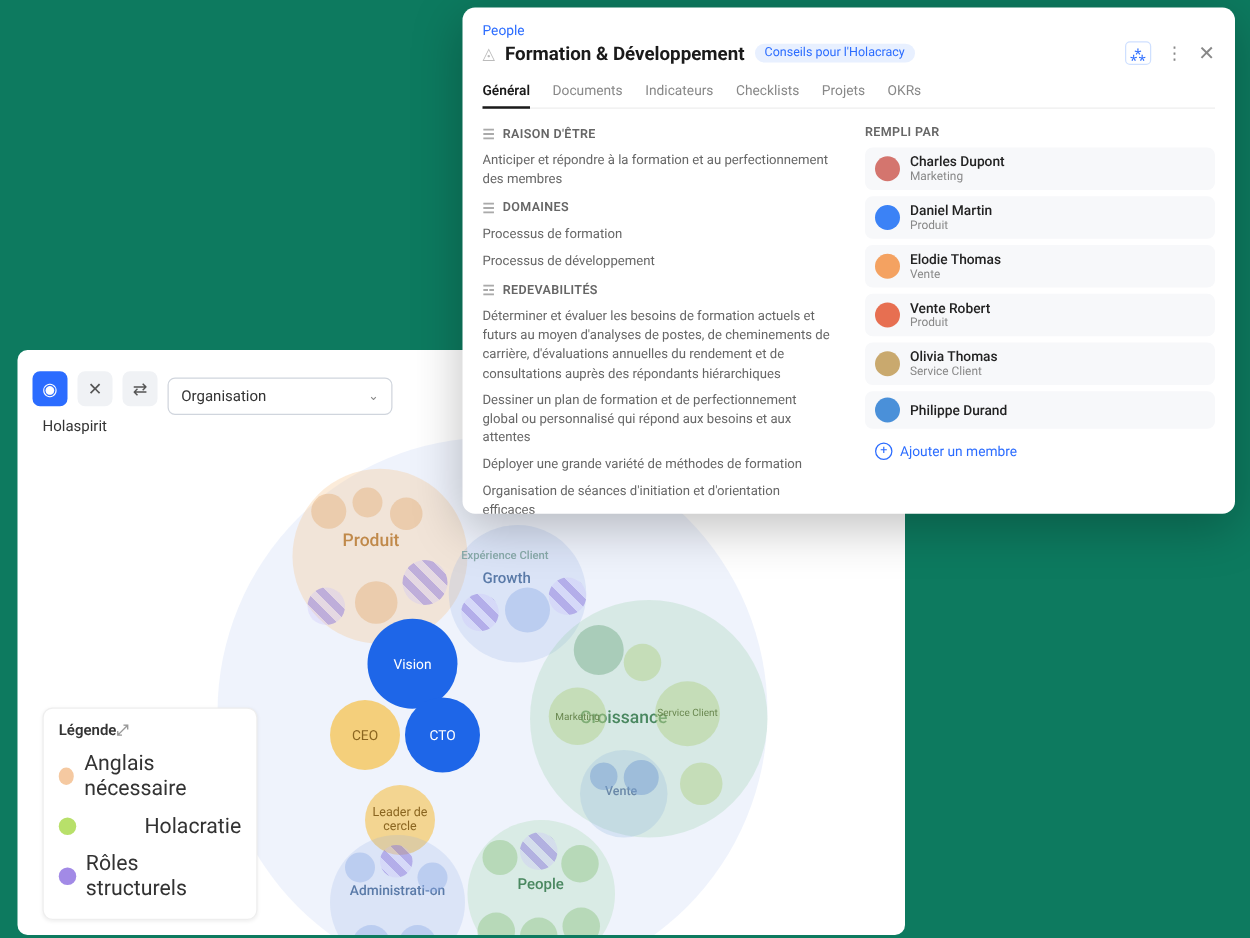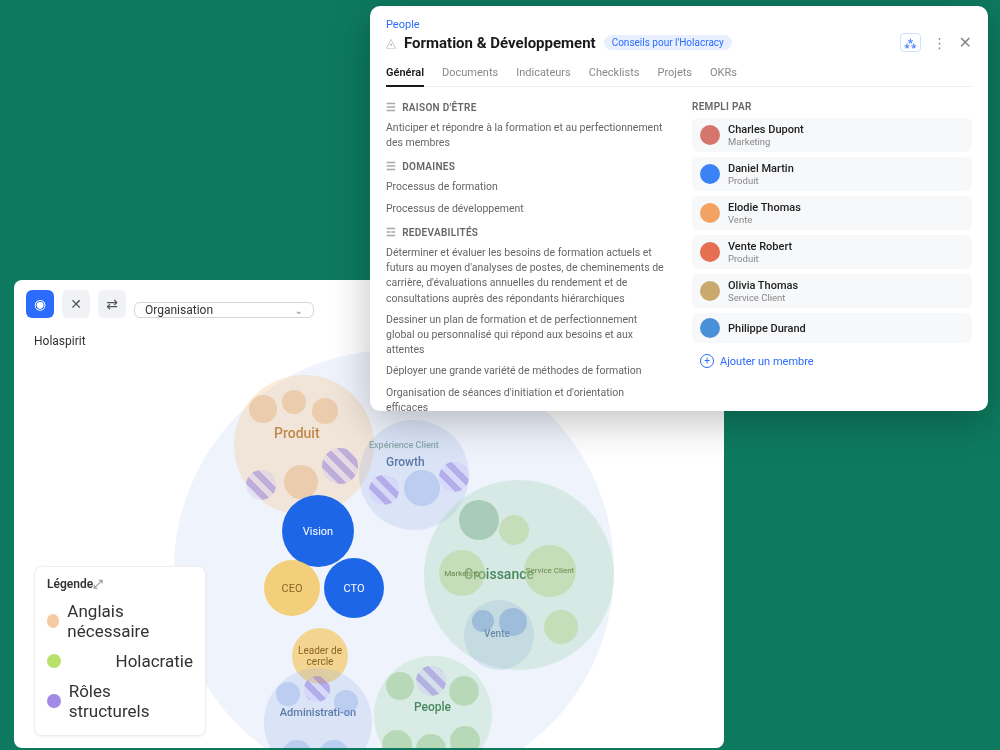--- a/index.html
+++ b/index.html
@@ -4,21 +4,21 @@
 <style>
   * { box-sizing: border-box; margin: 0; padding: 0; }
   body { font-family: -apple-system, BlinkMacSystemFont, 'Segoe UI', Roboto, sans-serif; background: #0d7a5f; width: 1000px; height: 750px; position: relative; overflow: hidden; }
   
   
   .back-panel { position: absolute; left: 14px; top: 280px; width: 710px; height: 468px; background: #fff; border-radius: 8px; overflow: hidden; }
   .toolbar { display: flex; align-items: center; gap: 8px; padding: 10px 12px; }
   .icon-btn { width: 28px; height: 28px; border-radius: 6px; display: flex; align-items: center; justify-content: center; cursor: pointer; font-size: 14px; }
   .icon-btn.active { background: #2b6cff; color: #fff; }
   .icon-btn.inactive { background: #f0f2f5; color: #555; }
-  .org-select { flex: 0 0 180px; height: 16px; border: 1px solid #d0d5dd; border-radius: 6px; display: flex; align-items: center; justify-content: space-between; padding: 0 10px; font-size: 12px; color: #333; cursor: pointer; background:#fff;margin-top:12px; }
+  .org-select { flex: 0 0 180px; height: 30px; border: 1px solid #d0d5dd; border-radius: 6px; display: flex; align-items: center; justify-content: space-between; padding: 0 10px; font-size: 12px; color: #333; cursor: pointer; background:#fff;margin-top:12px; }
   .org-name { position: absolute; left: 20px; top: 54px; font-size: 12px; color: #333; }
   
   .legend { position: absolute; left: 20px; bottom: 12px; width: 172px; background: #fff; border: 1px solid #eee; border-radius: 8px; padding: 10px 12px 14px; box-shadow: 0 1px 3px rgba(0,0,0,0.06); }
   .legend-head { display:flex; align-items:center; justify-content:flex-start; font-size: 12px; font-weight: 600; color:#333; margin-bottom:10px;}
   .legend-row { display: flex; align-items: center; gap: 8px; font-size: 17px; color: #333; margin-top: 10px; justify-content: space-between; }
   .legend-dot { width: 14px; height: 14px; border-radius: 50%; }
   
   .chart-area { position: absolute; left: 150px; top: 40px; width: 560px; height: 430px; }
   .big-circle { position: absolute; border-radius: 50%; background: rgba(120,160,230,0.12); }
   .hatch { background-image: repeating-linear-gradient(45deg, rgba(140,120,220,0.5) 0 6px, rgba(200,190,250,0.3) 6px 12px); }
@@ -86,21 +86,21 @@
     <div class="sub" style="left:120px; top:145px; width:34px; height:34px; background:rgba(230,180,130,0.5);"></div>
     <div class="sub hatch" style="left:158px; top:128px; width:36px; height:36px;"></div>
 
     <div class="big-circle" style="left:195px; top:100px; width:110px; height:110px; background:rgba(140,170,230,0.2);"></div>
     <div class="clabel" style="left:222px; top:135px; color:#5a7aa8; font-size:12px;">Growth</div>
     <div class="clabel" style="left:205px; top:120px; font-size:9px; color:#8aa;">Expérience Client</div>
     <div class="sub hatch" style="left:205px; top:155px; width:30px; height:30px;"></div>
     <div class="sub" style="left:240px; top:150px; width:36px; height:36px; background:rgba(140,170,230,0.4);"></div>
     <div class="sub hatch" style="left:275px; top:142px; width:30px; height:30px;"></div>
 
-    <div class="sub" style="left:118px; top:175px; width:72px; height:72px; background:#1e66e8; font-size:11px;">Vision</div>
+    <div class="sub" style="left:130px; top:175px; width:72px; height:72px; background:#1e66e8; font-size:11px;">Vision</div>
     <div class="sub" style="left:100px; top:240px; width:56px; height:56px; background:rgba(245,200,100,0.85); color:#8a6520; font-size:11px;">CEO</div>
     <div class="sub" style="left:160px; top:238px; width:60px; height:60px; background:#1e66e8; font-size:11px;">CTO</div>
     <div class="sub" style="left:128px; top:308px; width:56px; height:56px; background:rgba(245,200,100,0.7); color:#8a6520; font-size:10px; line-height:1.1;">Leader de cercle</div>
 
     <div class="big-circle" style="left:260px; top:160px; width:190px; height:190px; background:rgba(130,200,150,0.22);"></div>
     <div class="clabel" style="left:300px; top:246px; font-size:14px; color:#4a8860;">Croissance</div>
     <div class="sub" style="left:295px; top:180px; width:40px; height:40px; background:rgba(100,160,120,0.4);"></div>
     <div class="sub" style="left:335px; top:195px; width:30px; height:30px; background:rgba(180,210,140,0.5);"></div>
     <div class="sub" style="left:275px; top:230px; width:46px; height:46px; background:rgba(180,210,140,0.5); color:#6a8850; font-size:8px;">Marketing</div>
     <div class="sub" style="left:360px; top:225px; width:52px; height:52px; background:rgba(180,210,140,0.5); color:#6a8850; font-size:8px; line-height:1;">Service Client</div>

